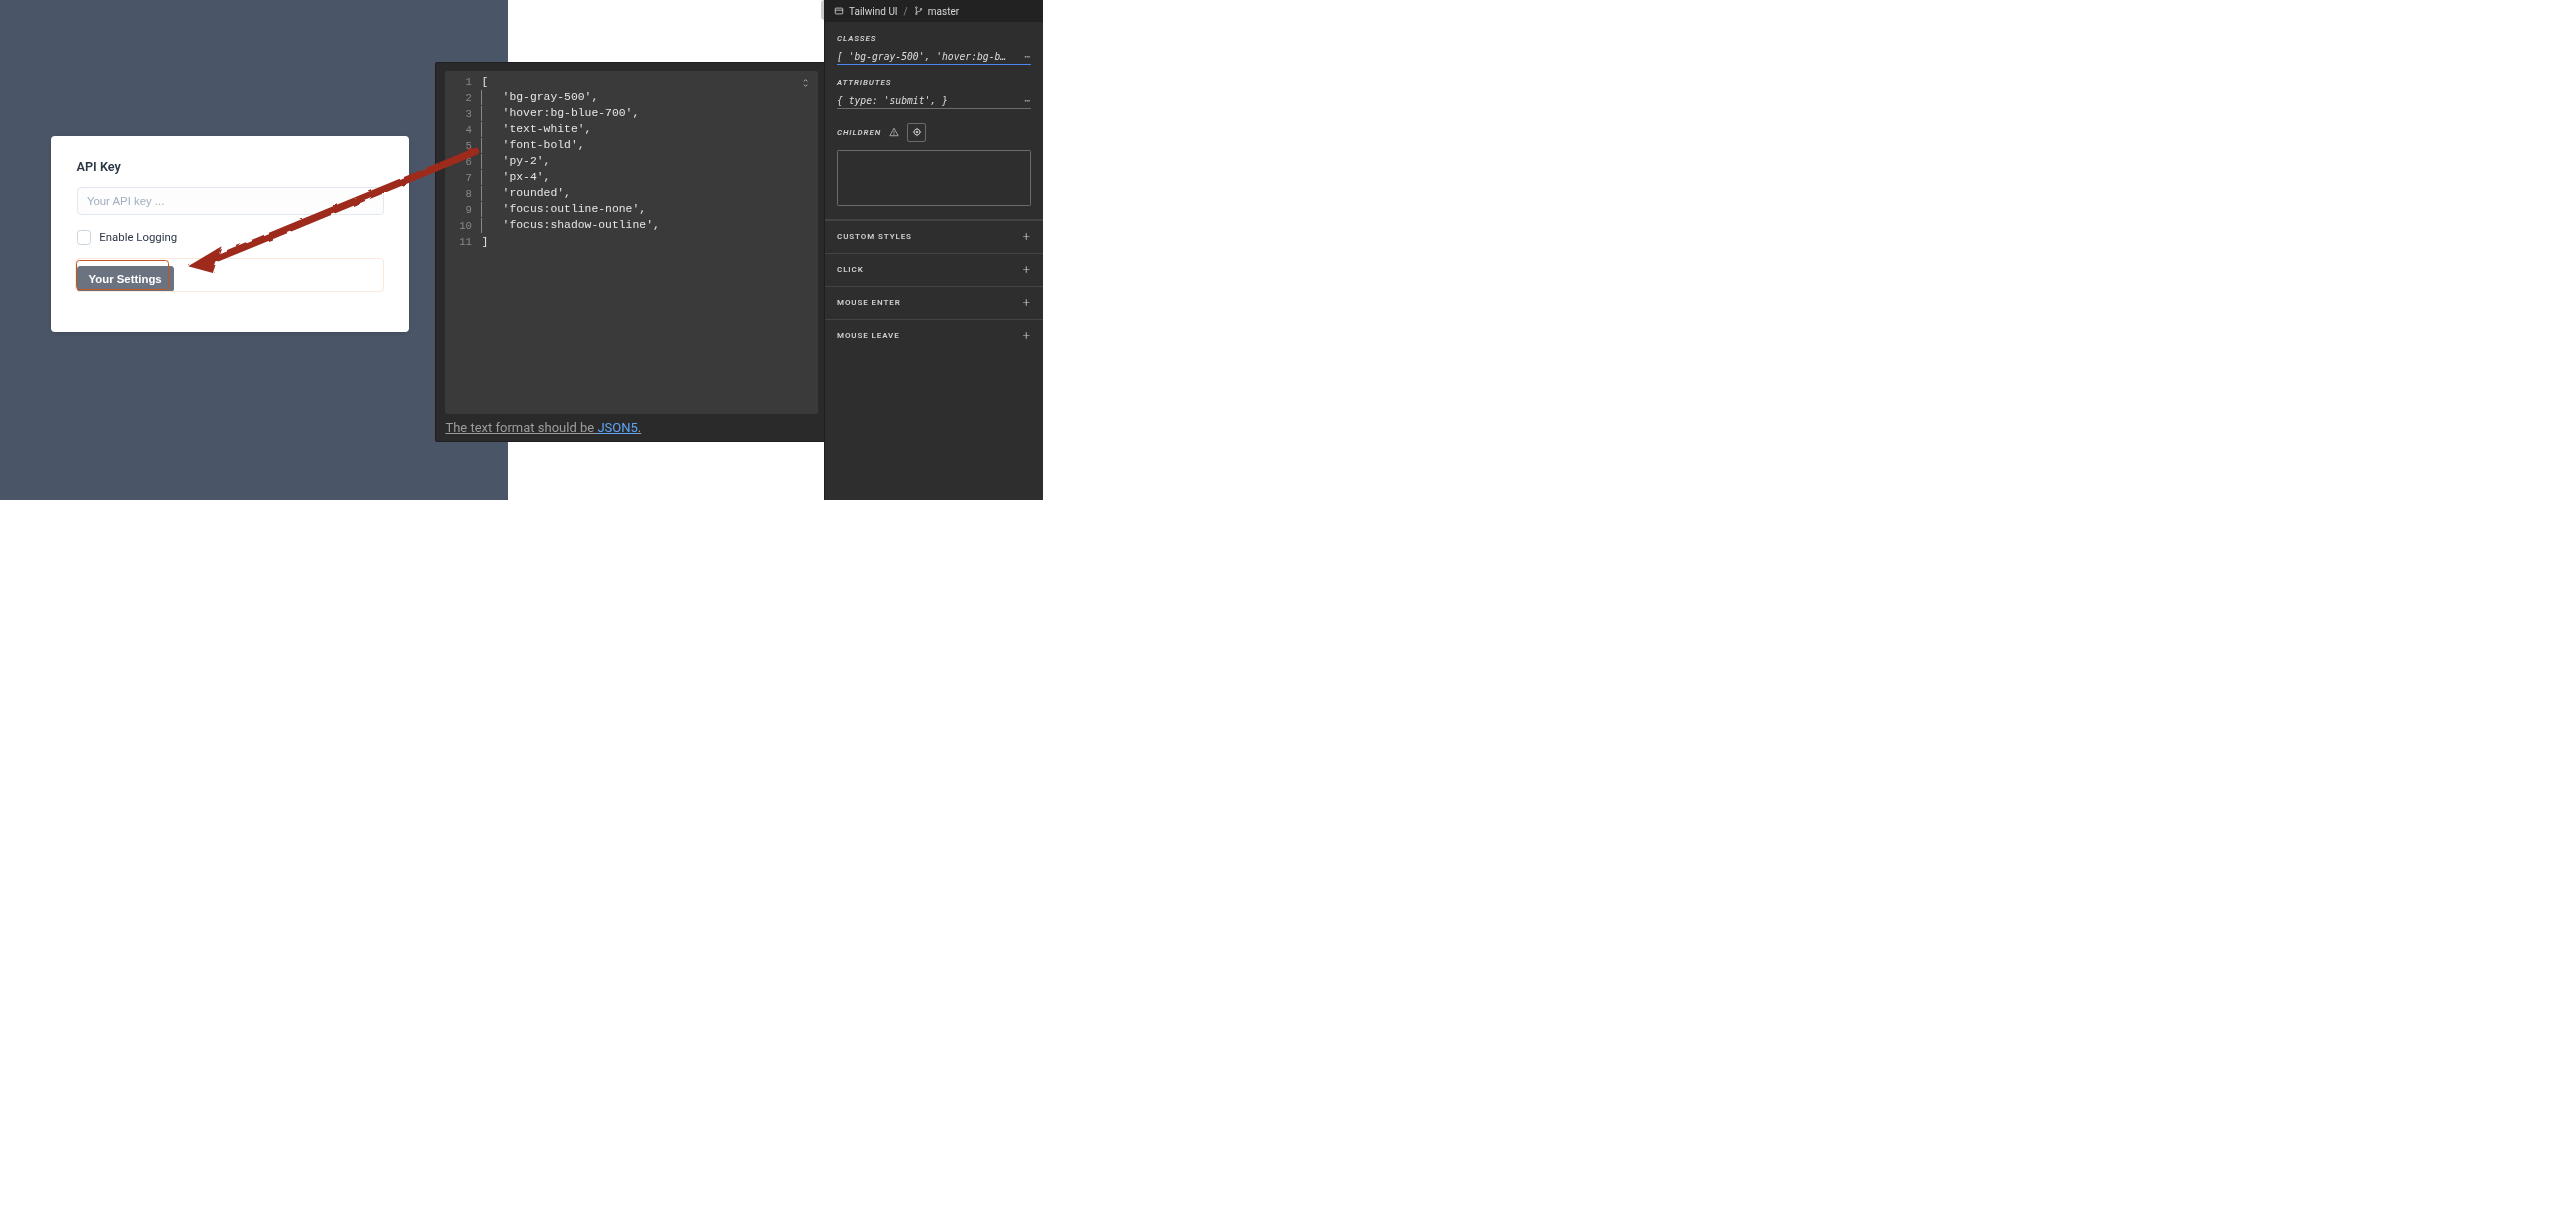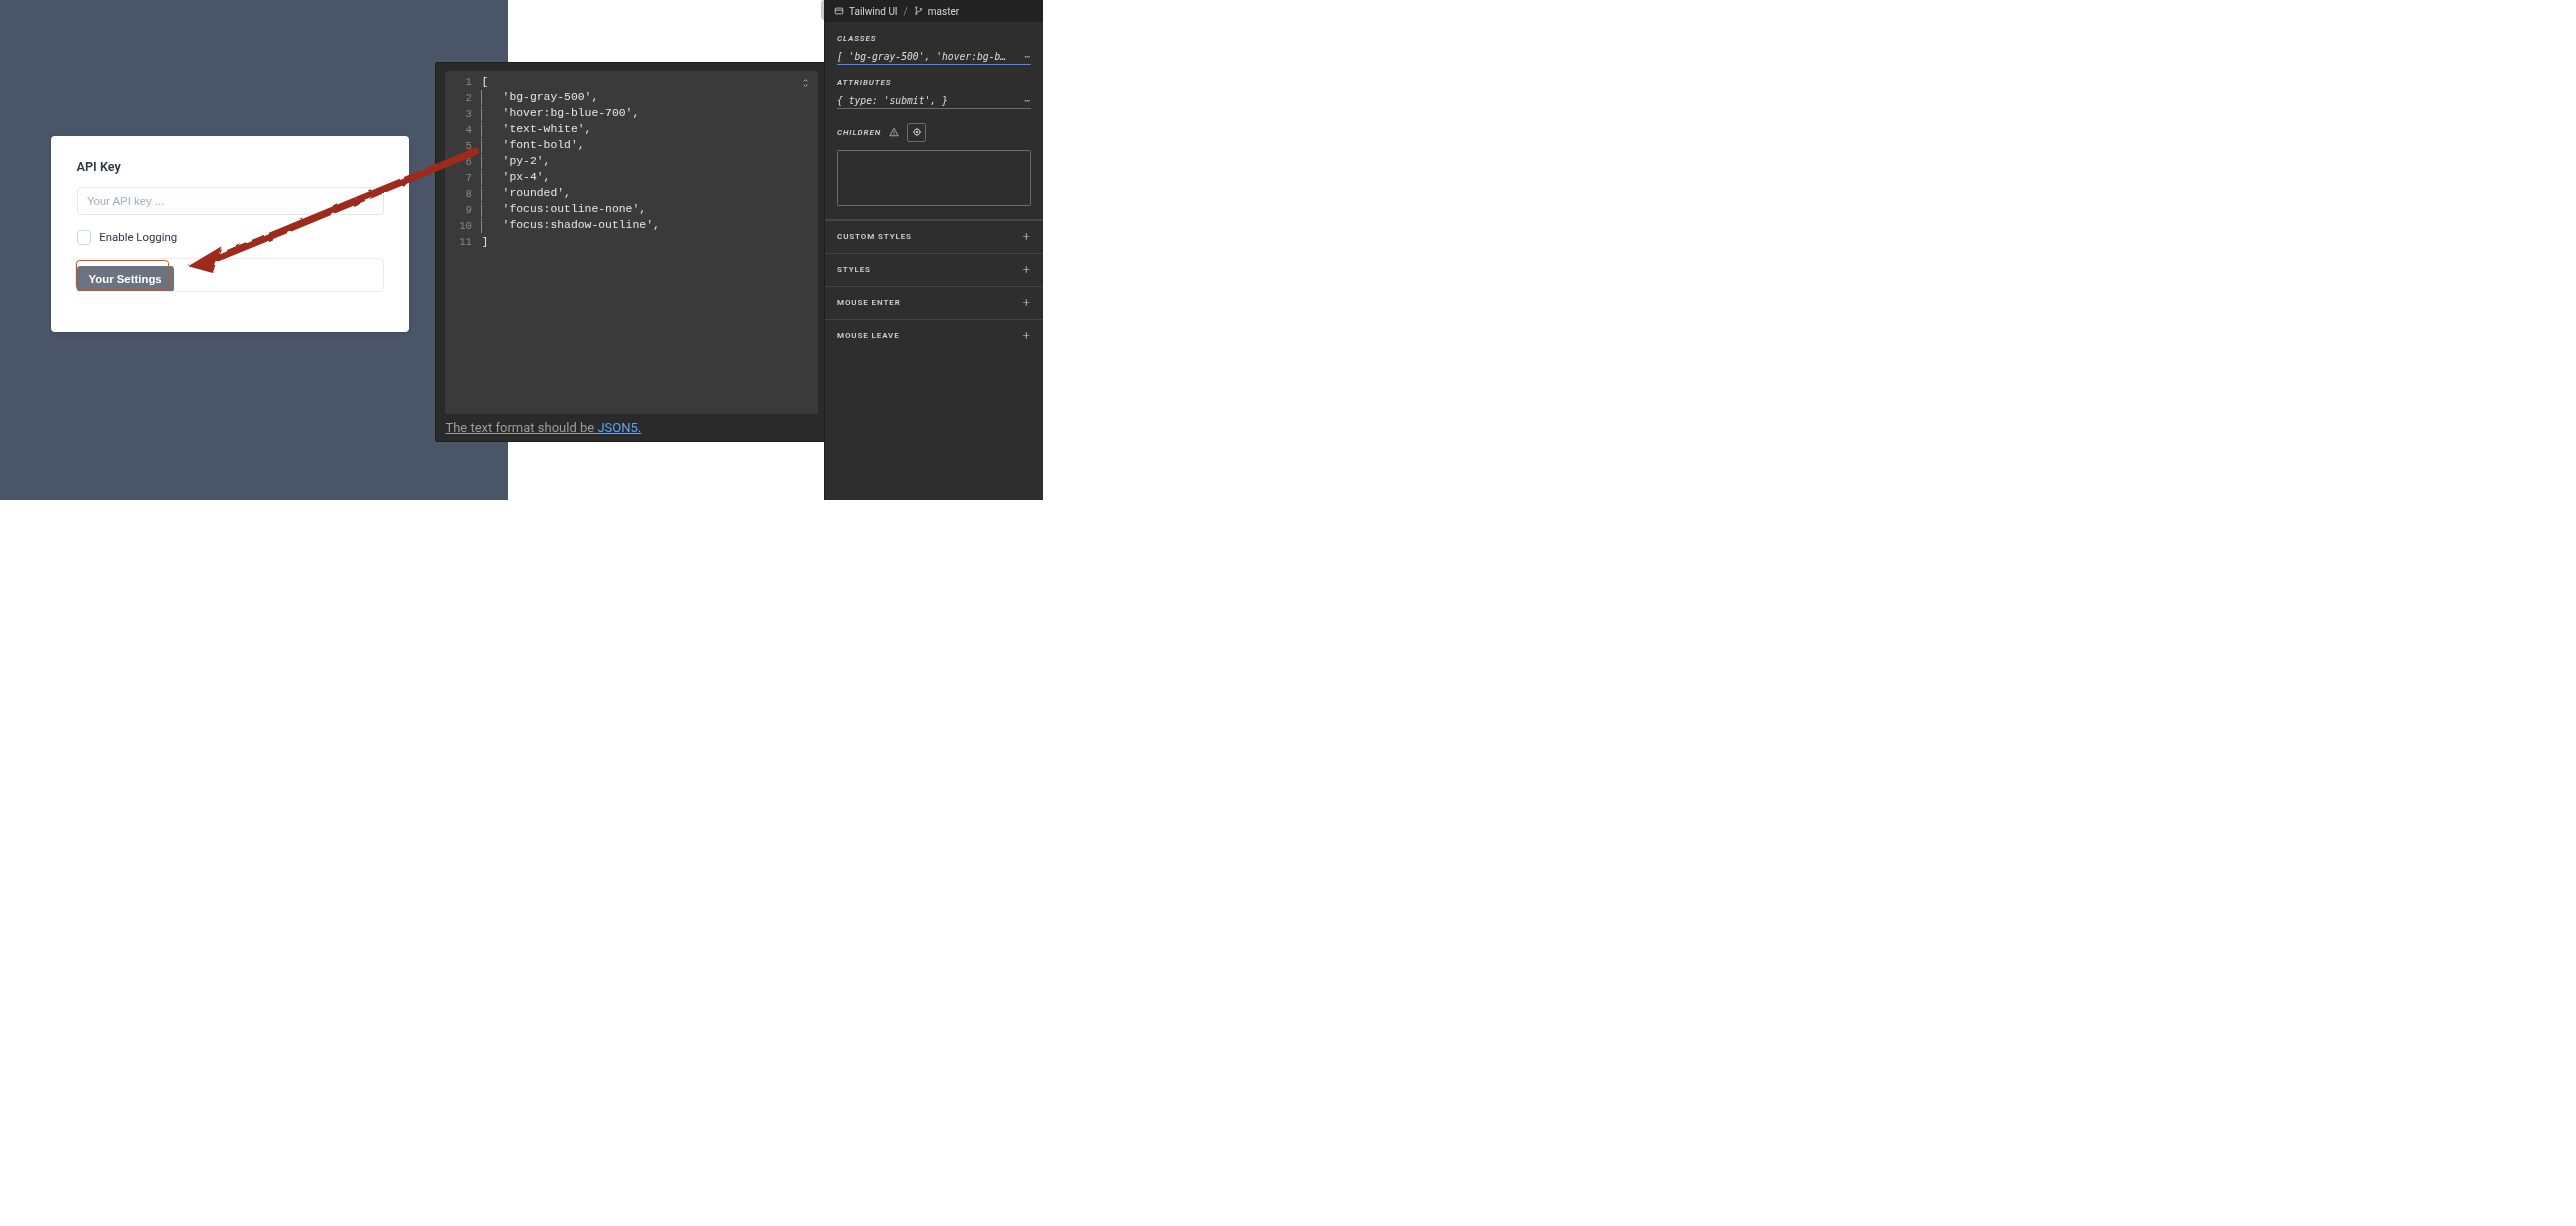--- a/index.html
+++ b/index.html
@@ -266,21 +266,21 @@
     <div class="children-box"></div>
   </div>
 
   <div class="expand-block-top"></div>
   <div id="expanders">
       <div class="expand-row">
         <span>CUSTOM STYLES</span>
         <span class="plus">+</span>
       </div>
       <div class="expand-row">
-        <span>STYLES</span>
+        <span>CLICK</span>
         <span class="plus">+</span>
       </div>
       <div class="expand-row">
         <span>MOUSE ENTER</span>
         <span class="plus">+</span>
       </div>
       <div class="expand-row">
         <span>MOUSE LEAVE</span>
         <span class="plus">+</span>
       </div>

